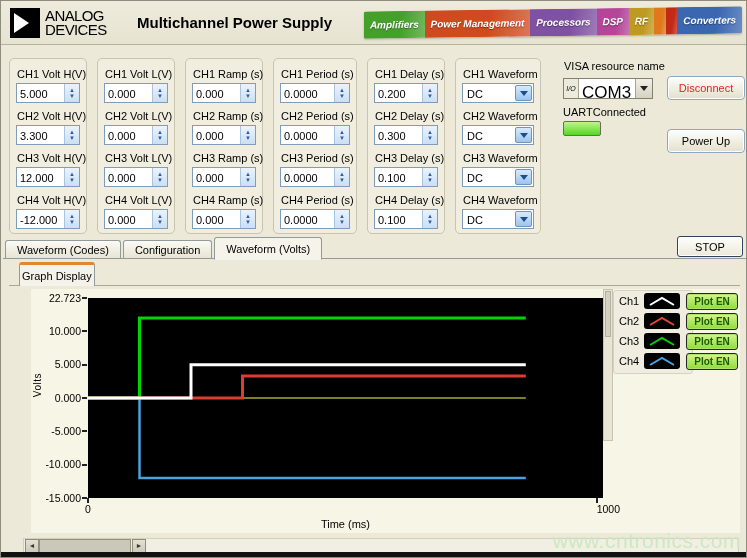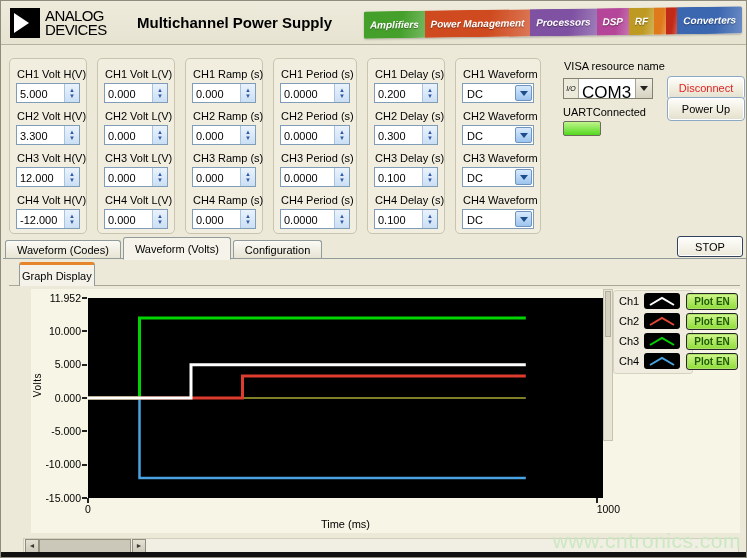--- a/index.html
+++ b/index.html
@@ -50,21 +50,21 @@
   .visa-value{flex:1;font-size:17px;padding:4px 0 0 3px;}
   .visa-arrow{width:17px;background:linear-gradient(#f2f0e4,#d5d2c2);border-left:1px solid #a5a392;
     display:flex;align-items:center;justify-content:center;}
   .tri-dn-k{width:0;height:0;border-left:4px solid transparent;border-right:4px solid transparent;
     border-top:5px solid #222;}
   .xp-btn{position:absolute;width:78px;height:24px;font-size:11px;
     background:linear-gradient(#fefefc,#efecdd 60%,#e2dfce);border:1px solid #8da8c4;
     border-radius:4px;box-shadow:inset 0 0 0 1px #fff;
     display:flex;align-items:center;justify-content:center;}
   .btn-disconnect{left:666px;top:75px;color:#e02424;}
-  .btn-powerup{left:666px;top:96px;}
+  .btn-powerup{left:666px;top:128px;}
   .uart-label{position:absolute;left:562px;top:105px;font-size:11px;}
   .led{position:absolute;left:562px;top:120px;width:38px;height:15px;border:1px solid #6d6b5d;
     border-radius:2px;}
 
   
   .tabbar{position:absolute;left:4px;top:234px;height:24px;display:flex;align-items:flex-end;}
   .tab{font-size:11px;padding:0 11px;border:1px solid #919b9c;border-bottom:none;
     border-radius:3px 3px 0 0;background:linear-gradient(#fbfaf4,#e6e3d2);height:19px;
     margin-right:2px;display:flex;align-items:center;}
   .tab.active{height:23px;background:#f6f4ea;z-index:3;margin-bottom:-1px;
@@ -402,38 +402,38 @@
     </div>
   </div>
   <div class="xp-btn btn-disconnect">Disconnect</div>
   <div class="uart-label">UARTConnected</div>
   <div class="led" style="background: linear-gradient(rgb(192, 245, 138), rgb(82, 216, 31));"></div>
   <div class="xp-btn btn-powerup">Power Up</div>
 
   <div class="tabline"></div>
   <div class="tabbar">
       <div class="tab">Waveform (Codes)</div>
+      <div class="tab">Configuration</div>
       <div class="tab active">Waveform (Volts)</div>
-      <div class="tab">Configuration</div>
     </div>
   <div class="btn-stop">STOP</div>
   <div class="subtab">Graph Display</div>
   <div class="subline"></div>
 
   <div class="graph">
     <div class="ylabel">Volts</div>
     <div class="plot"><svg width="515" height="200" viewBox="0 0 515 200">
           <polyline points="0.0,100.0 437.8,100.0" fill="none" stroke="#7f7f2a" stroke-width="2"></polyline>
           <polyline points="0.0,100.0 51.5,100.0 51.5,180.0 437.8,180.0" fill="none" stroke="#4aa2e0" stroke-width="2.5"></polyline>
           <polyline points="0.0,100.0 51.5,100.0 51.5,20.0 437.8,20.0" fill="none" stroke="#00d400" stroke-width="3"></polyline>
           <polyline points="0.0,100.0 154.5,100.0 154.5,78.0 437.8,78.0" fill="none" stroke="#dd3c2e" stroke-width="3"></polyline>
           <polyline points="0.0,100.0 103.0,100.0 103.0,66.7 437.8,66.7" fill="none" stroke="#ffffff" stroke-width="3"></polyline>
         </svg></div>
     <div class="xlabel">Time (ms)</div>
-  <div class="ytick" style="top: 2.5px;">11.952</div>
+  <div class="ytick" style="top: 2.5px;">22.723</div>
       <div class="ydash" style="top: 8px;"></div>
       <div class="ytick" style="top: 35.8333px;">10.000</div>
       <div class="ydash" style="top: 41.3333px;"></div>
       <div class="ytick" style="top: 69.1667px;">5.000</div>
       <div class="ydash" style="top: 74.6667px;"></div>
       <div class="ytick" style="top: 102.5px;">0.000</div>
       <div class="ydash" style="top: 108px;"></div>
       <div class="ytick" style="top: 135.833px;">-5.000</div>
       <div class="ydash" style="top: 141.333px;"></div>
       <div class="ytick" style="top: 169.167px;">-10.000</div>

